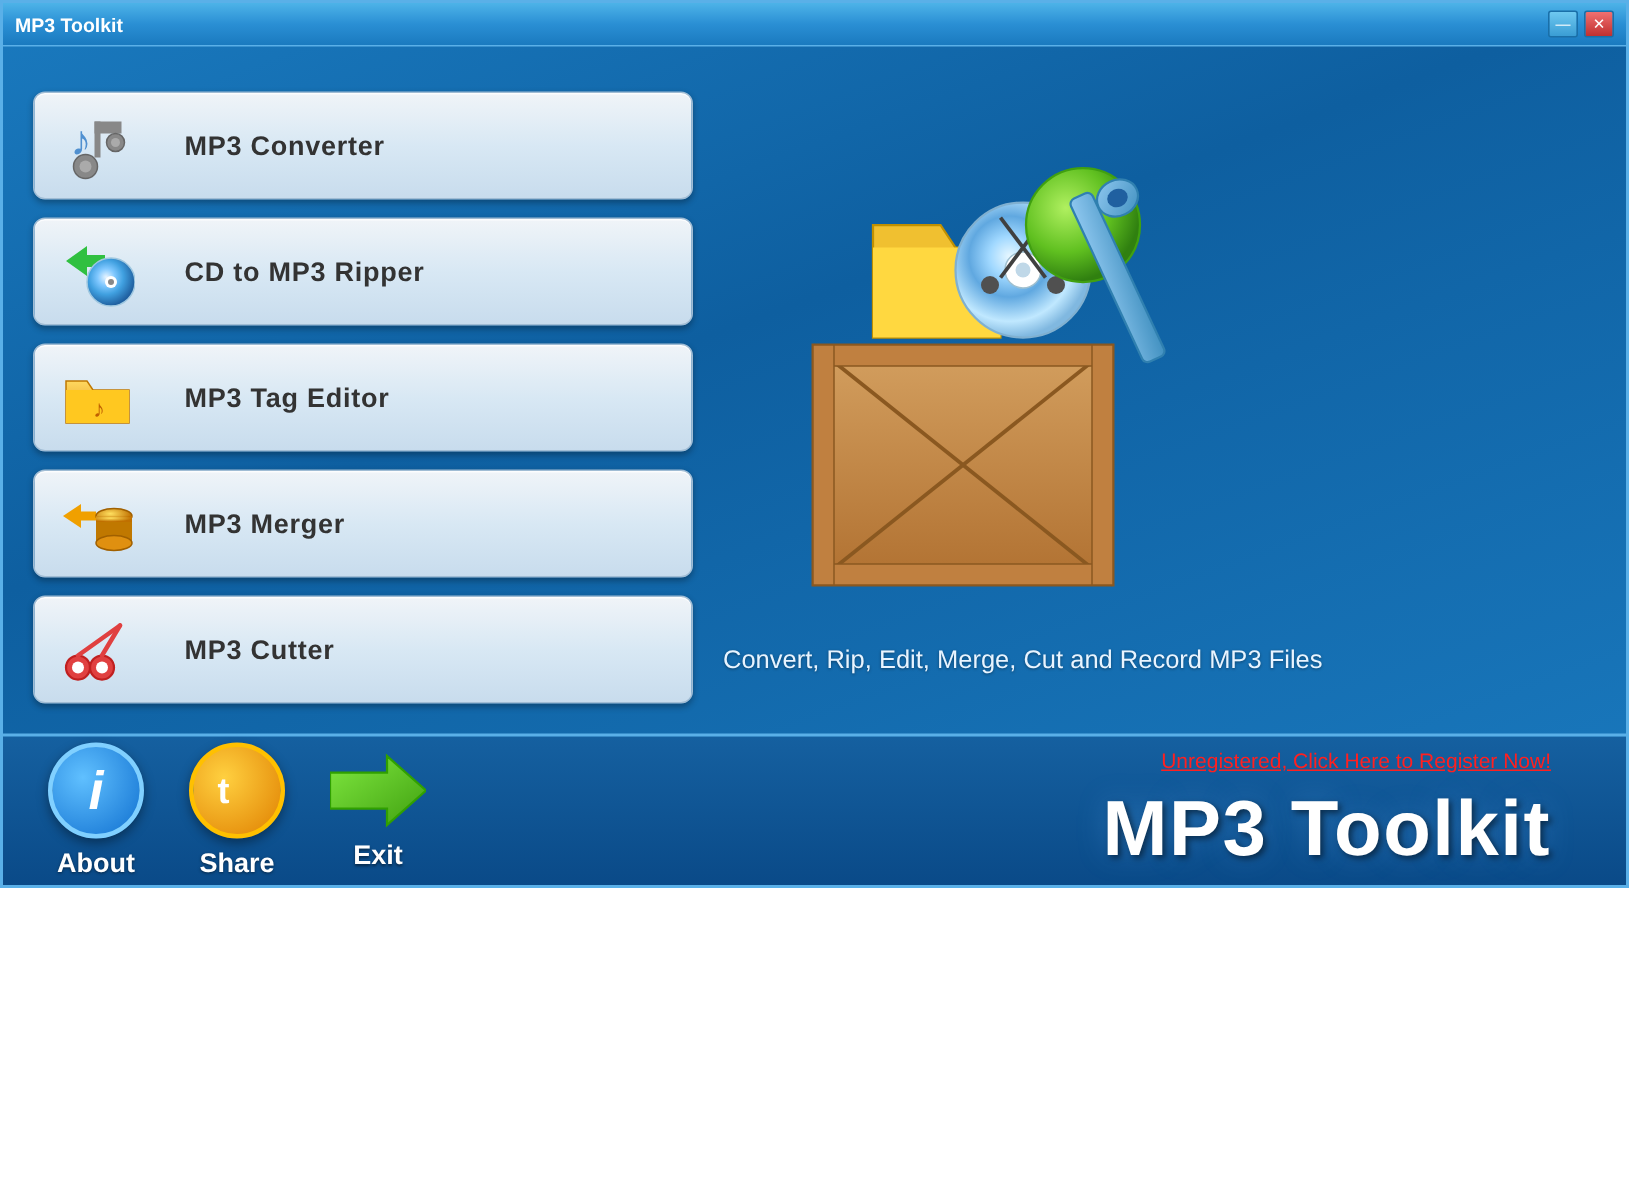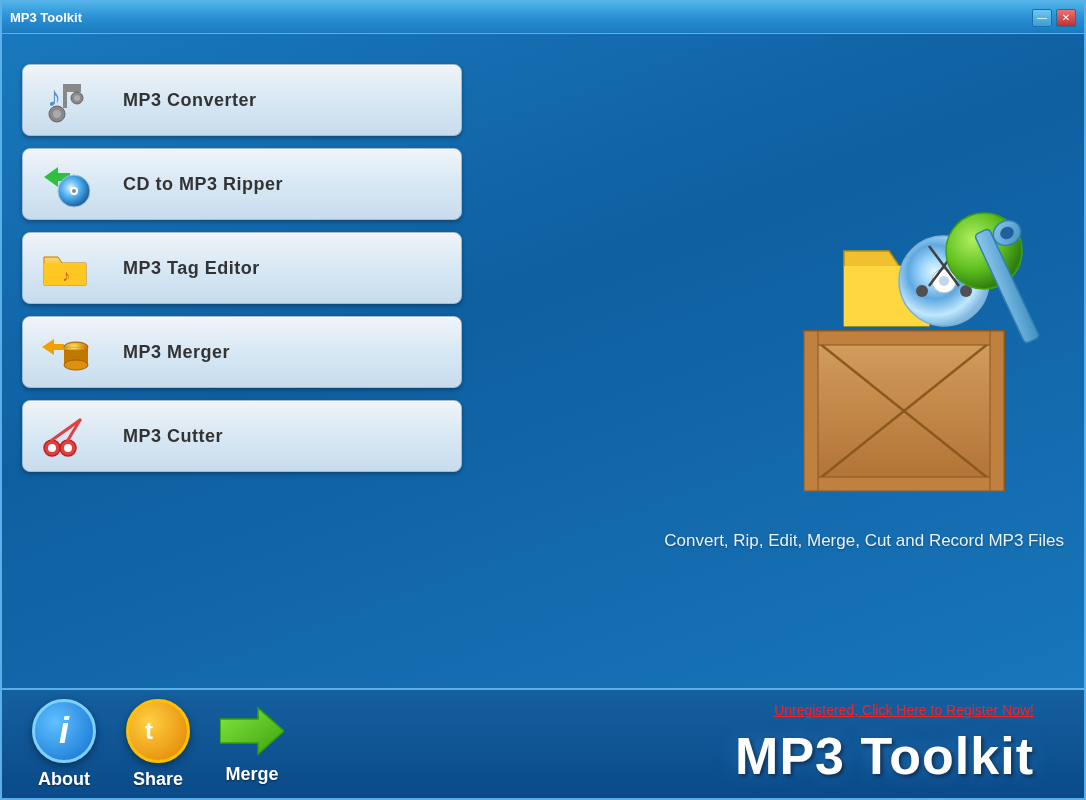--- a/index.html
+++ b/index.html
@@ -6,21 +6,21 @@
 
     body {
       width: 1086px;
       height: 800px;
       overflow: hidden;
       font-family: 'Segoe UI', Arial, sans-serif;
     }
 
     .window {
       width: 1086px;
-      height: 800px;
+      height: 592px;
       background: linear-gradient(160deg, #1a7abf 0%, #0e5fa0 40%, #1a7abf 100%);
       border: 2px solid #5ab0e8;
       display: flex;
       flex-direction: column;
     }
 
     .title-bar {
       background: linear-gradient(to bottom, #4db3e8 0%, #2a8fd4 50%, #1a7abf 100%);
       height: 32px;
       display: flex;
@@ -103,21 +103,21 @@
       font-weight: bold;
       color: #333;
       letter-spacing: 0.5px;
       margin-left: 12px;
     }
 
     .right-panel {
       flex: 1;
       display: flex;
       flex-direction: column;
-      align-items: flex-end;
+      align-items: flex-start;
       justify-content: center;
     }
 
     
     .crate-container {
       width: 320px;
       height: 350px;
       position: relative;
     }
 
@@ -437,21 +437,21 @@
           <svg width="64" height="50" viewBox="0 0 64 50">
             <defs>
               <linearGradient id="arrowGrad" x1="0%" y1="0%" x2="100%" y2="100%">
                 <stop offset="0%" stop-color="#80e840"></stop>
                 <stop offset="100%" stop-color="#40a010"></stop>
               </linearGradient>
             </defs>
             <polygon points="0,13 38,13 38,2 64,25 38,48 38,37 0,37" fill="url(#arrowGrad)" stroke="#30a000" stroke-width="1.5"></polygon>
           </svg>
         </div>
-        <span class="bottom-btn-label">Merge</span>
+        <span class="bottom-btn-label">Exit</span>
       </div>
 
     </div>
 
     <div class="branding-section">
       <span class="register-link">Unregistered, Click Here to Register Now!</span>
       <span class="brand-title">MP3 Toolkit</span>
     </div>
 
   </div>

